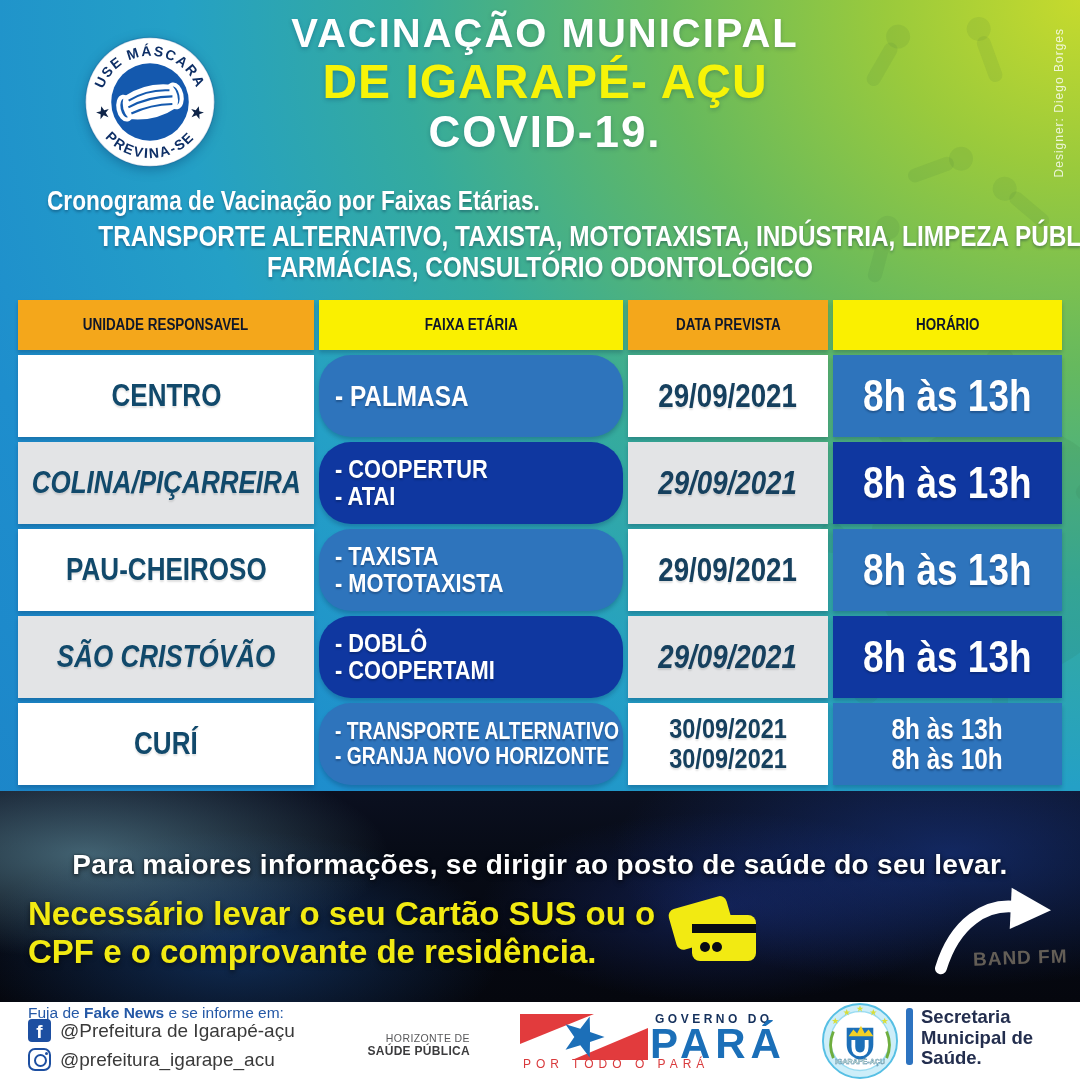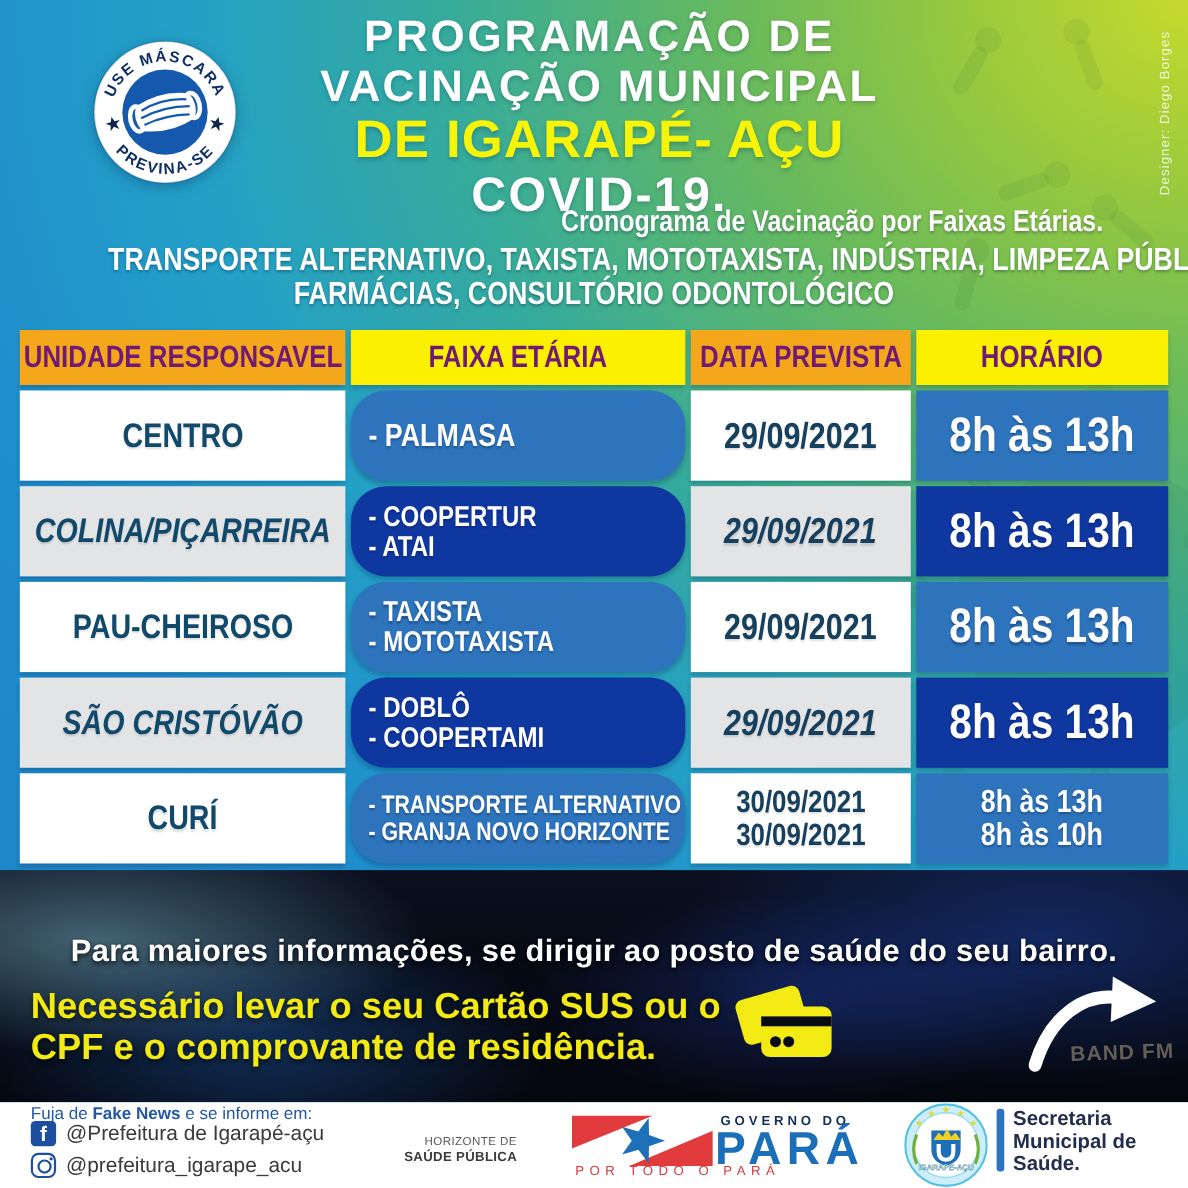--- a/index.html
+++ b/index.html
@@ -20,34 +20,34 @@
   .badge{position:absolute;left:84px;top:36px;width:132px;height:132px;filter:drop-shadow(0 3px 6px rgba(0,40,90,.35));}
 
   
   .title-block{position:absolute;left:265px;top:10px;width:560px;text-align:center;color:#fff;font-weight:bold;
     text-shadow:0 2px 4px rgba(0,40,80,.25);}
   .t1{font-size:40px;line-height:46px;letter-spacing:2.5px;}
   .t2{font-size:40px;line-height:46px;letter-spacing:2px;}
   .t3{font-size:48px;line-height:52px;letter-spacing:1px;color:#f7f408;}
   .t4{font-size:44px;line-height:48px;letter-spacing:2px;}
 
-  .subtitle{position:absolute;left:0;right:30px;top:186px;text-align:right;color:#fff;font-weight:bold;
+  .subtitle{position:absolute;left:0;right:30px;top:186px;text-align:left;color:#fff;font-weight:bold;
     text-shadow:0 2px 3px rgba(0,30,60,.35);font-size:27px;}
   .audience{position:absolute;left:0;right:0;top:221px;text-align:center;color:#fff;font-weight:bold;
     text-shadow:0 2px 3px rgba(0,30,60,.35);font-size:29px;line-height:31px;}
   .cond{display:inline-block;transform:scaleX(.84);transform-origin:center;white-space:nowrap;}
 
   
   .vax-table{position:absolute;left:18px;top:300px;width:1044px;display:grid;
     grid-template-columns:296px 304px 200px 229px;grid-template-rows:50px repeat(5,82px);gap:5px;}
   .cell{display:flex;align-items:center;justify-content:center;font-weight:bold;
     box-shadow:0 3px 4px rgba(0,20,60,.22);}
   .cell.left{justify-content:flex-start;padding-left:16px;border-radius:32px;}
   .cell.left .cond{transform-origin:left center;}
-  .hdr{color:#701a75;font-size:28px;}
+  .hdr{color:#0f172a;font-size:16px;}
   .o{background:#f4a71b;}
   .y{background:#faf000;}
   .w{background:#ffffff;}
   .g{background:#e3e4e6;font-style:italic;}
   .b{background:#2e74bc;color:#fff;text-shadow:0 2px 2px rgba(0,20,50,.3);}
   .n{background:#0f37a0;color:#fff;text-shadow:0 2px 2px rgba(0,20,50,.3);}
   .u{font-size:31px;color:#11496b;text-shadow:0 2px 2px rgba(0,0,0,.12);}
   .d{font-size:33px;color:#16405e;text-shadow:0 2px 2px rgba(0,0,0,.12);}
   .t{font-size:44px;}
   .lines div{white-space:nowrap;}
@@ -167,21 +167,20 @@
       </text>
       <text font-size="17" font-weight="bold" fill="#0e2f66" letter-spacing="2">
         <textPath href="#arcB" startOffset="50%" text-anchor="middle">PREVINA-SE</textPath>
       </text>
       <polygon points="0,-8 2.2,-2.5 8,-2.5 3.2,1 5,7 0,3.2 -5,7 -3.2,1 -8,-2.5 -2.2,-2.5" transform="translate(23,93) rotate(-15)" fill="#0e2448"></polygon>
       <polygon points="0,-8 2.2,-2.5 8,-2.5 3.2,1 5,7 0,3.2 -5,7 -3.2,1 -8,-2.5 -2.2,-2.5" transform="translate(137,93) rotate(15)" fill="#0e2448"></polygon>
     </svg>
   </div>
 
   <div class="title-block">
-    <div class="t1">PROGRAMAÇÃO DE</div>
     <div class="t2">VACINAÇÃO MUNICIPAL</div>
     <div class="t3">DE IGARAPÉ- AÇU</div>
     <div class="t4">COVID-19.</div>
   </div>
 
   <div class="subtitle"><span class="cond">Cronograma de Vacinação por Faixas Etárias.</span></div>
   <div class="audience">
     <div><span class="cond">TRANSPORTE ALTERNATIVO, TAXISTA, MOTOTAXISTA, INDÚSTRIA, LIMPEZA PÚBLICA,</span></div>
     <div><span class="cond">FARMÁCIAS, CONSULTÓRIO ODONTOLÓGICO</span></div>
   </div>
@@ -280,21 +279,21 @@
       </div>
     <div class="cell b">
         <div class="cond lines t2l">
           <div>8h às 13h</div>
           <div>8h às 10h</div>
         </div>
       </div>
   </div>
 
   <div class="photo">
-    <div class="info-line">Para maiores informações, se dirigir ao posto de saúde do seu bairro.</div>
+    <div class="info-line">Para maiores informações, se dirigir ao posto de saúde do seu levar.</div>
     <div class="req">
       <div>Necessário levar o seu Cartão SUS ou o</div>
       <div>CPF e o comprovante de residência.</div>
     </div>
     <svg class="card-icon" width="100" height="82" viewBox="0 0 100 82">
       <g transform="rotate(-16 34 34)">
           <rect x="8" y="12" width="60" height="42" rx="7" fill="#f2ea12"></rect>
         </g>
       <rect x="28" y="24" width="64" height="46" rx="8" fill="#f2ea12"></rect>
       <rect x="28" y="33" width="64" height="9" fill="#070b14"></rect>

